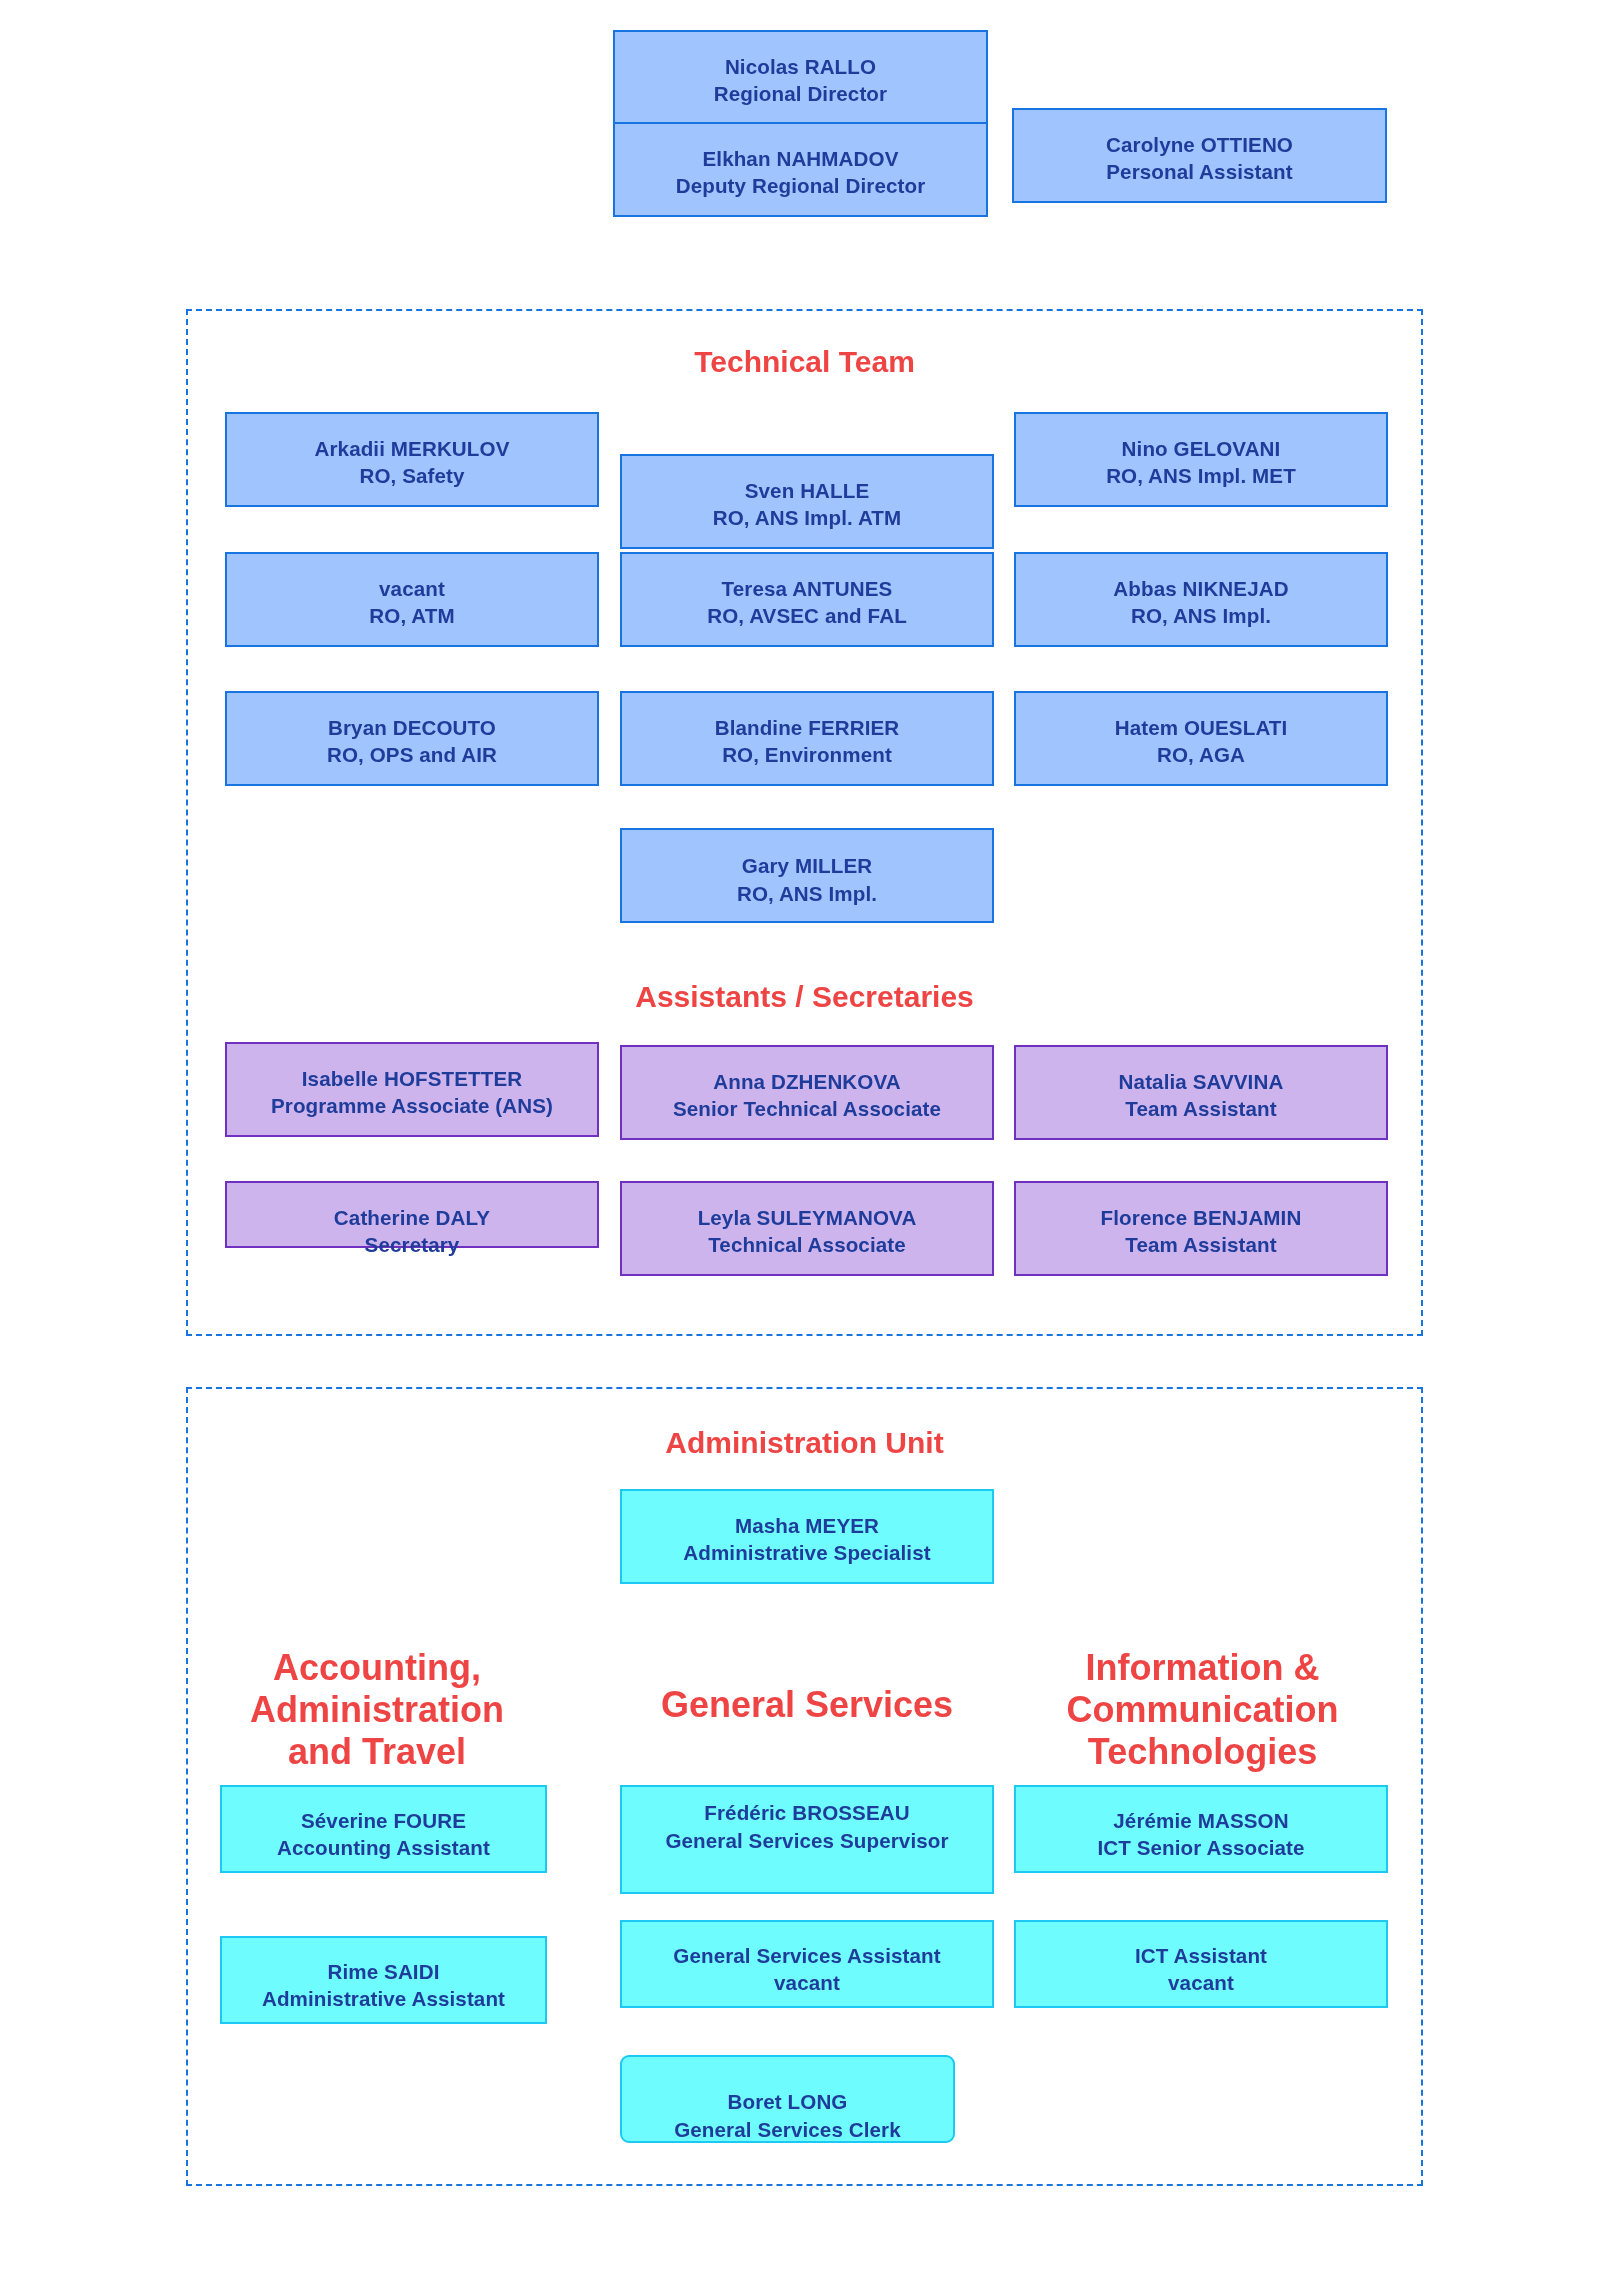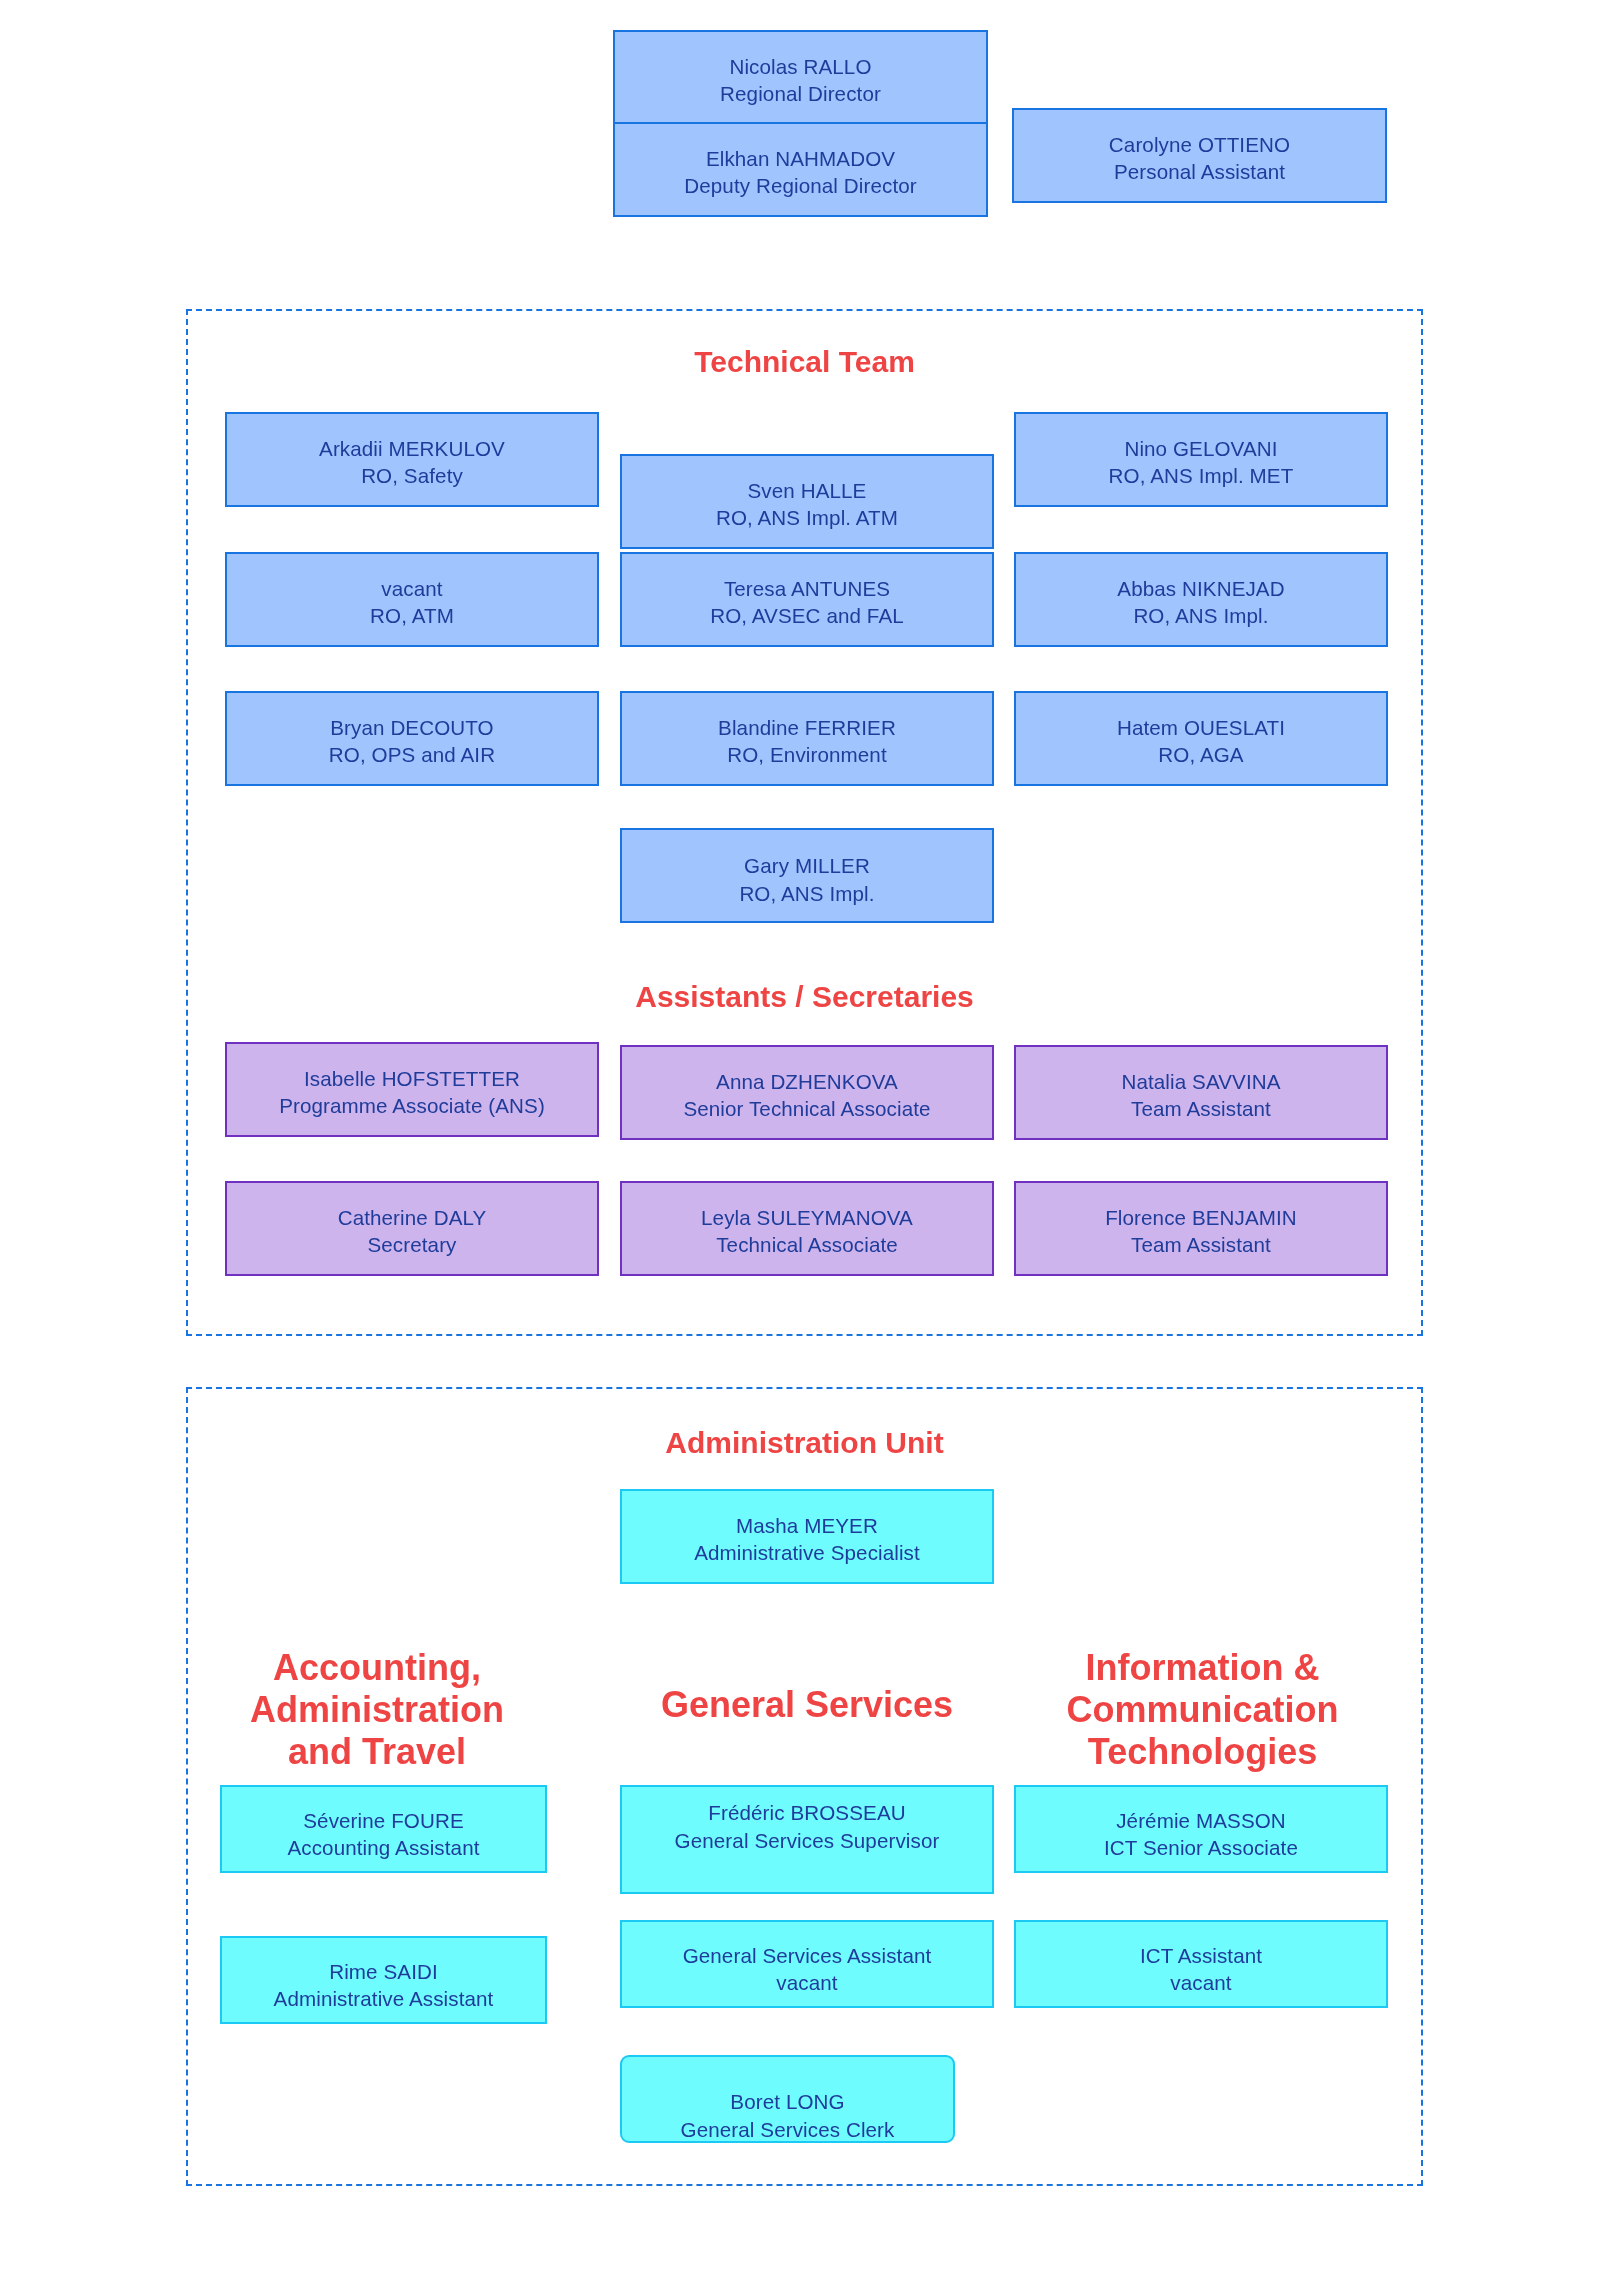--- a/index.html
+++ b/index.html
@@ -21,21 +21,21 @@
   
   .node {
     position: absolute;
     box-sizing: border-box;
     display: flex;
     flex-direction: column;
     align-items: center;
     justify-content: flex-start;
     text-align: center;
     color: #1f3c9b;
-    font-weight: normal;
+    font-weight: bold;
     font-size: 20.6px;
     line-height: 1.34;
     letter-spacing: 0.1px;
   }
   .node .nm,
   .node .rl {
     display: block;
     width: 100%;
     padding: 0 5.9px;
     box-sizing: border-box;
@@ -149,21 +149,21 @@
   </div>
   <div class="node purple" style="left:620px; top:1045px; width:374px; height:95px; padding-top:20.6px;">
     <span class="nm">Anna DZHENKOVA</span>
     <span class="rl">Senior Technical  Associate</span>
   </div>
   <div class="node purple" style="left:1014px; top:1045px; width:374px; height:95px; padding-top:20.6px;">
     <span class="nm">Natalia SAVVINA</span>
     <span class="rl">Team Assistant</span>
   </div>
 
-  <div class="node purple" style="left:225px; top:1181px; width:374px; height:95px; padding-top:20.6px;">
+  <div class="node purple" style="left:225px; top:1181px; width:374px; height:67px; padding-top:20.6px;">
     <span class="nm">Catherine DALY</span>
     <span class="rl">Secretary</span>
   </div>
   <div class="node purple" style="left:620px; top:1181px; width:374px; height:95px; padding-top:20.6px;">
     <span class="nm">Leyla SULEYMANOVA</span>
     <span class="rl">Technical Associate</span>
   </div>
   <div class="node purple" style="left:1014px; top:1181px; width:374px; height:95px; padding-top:20.6px;">
     <span class="nm">Florence BENJAMIN</span>
     <span class="rl">Team Assistant</span>

